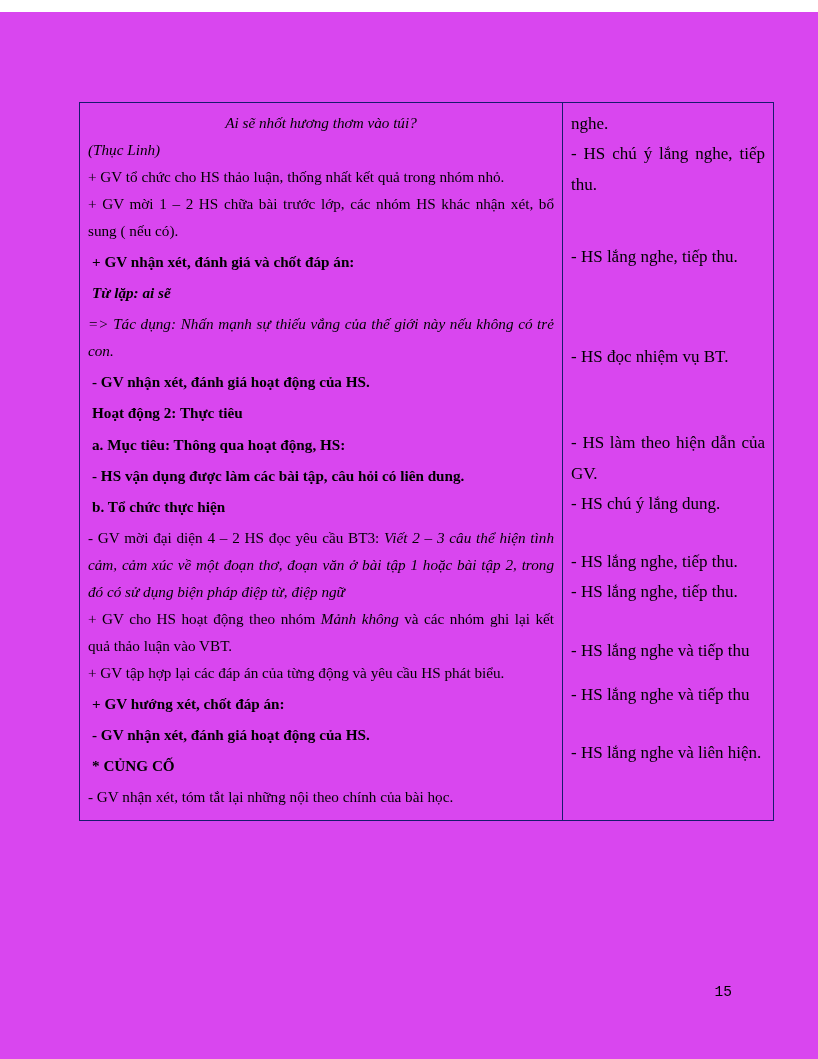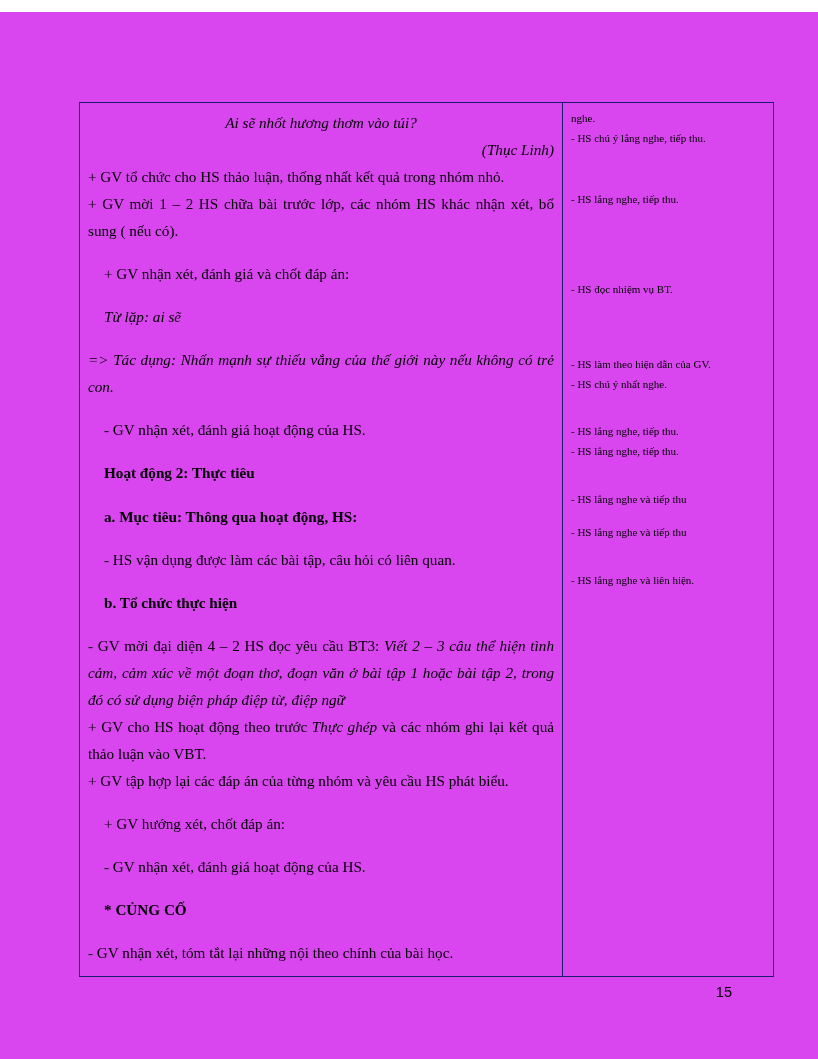--- a/index.html
+++ b/index.html
@@ -36,48 +36,49 @@
     padding: 6px 8px 10px 8px;
   }
   .col-left { width: 466px; }
   .col-right { width: 194px; }
 
   .cellwrap {
     font-size: 15.2px;
     line-height: 1.78;
   }
   .cellwrap.right {
-    font-size: 11px;
+    font-size: 17px;
     line-height: 1.78;
   }
   p.l {
-    margin: 16px;
+    margin: 4px;
     text-align: justify;
     text-justify: inter-word;
+    font-weight: bold;
   }
   p.c { margin: 0; text-align: center; }
-  p.r { margin: 0; text-align: right; }
+  p.r { margin: 0; text-align: left; }
   p.just { margin: 0; text-align: justify; }
   .it { font-style: italic; }
   .bd { font-weight: bold; }
 
   
   .rblk { margin: 0; }
   .gap-1 { height: 14px; }
   .gap-2 { height: 28px; }
   .gap-3 { height: 42px; }
   .gap-4 { height: 56px; }
   .gap-5 { height: 70px; }
 
   .page-number {
     position: absolute;
     right: 86px;
     top: 972px;
     font-size: 14.5px;
-    font-family: Liberation Sans, sans-serif;
+    font-family: Liberation Mono, monospace;
   }
 </style>
 </head>
 <body>
 
 <div class="page">
 
   <table class="doc-table">
     <tbody>
         <tr>
@@ -86,42 +87,42 @@
           <p class="c it">Ai sẽ nhốt hương thơm vào túi?</p>
           <p class="r it">(Thục Linh)</p>
           <p class="just">+ GV tổ chức cho HS thảo luận, thống nhất kết quả trong nhóm nhỏ.</p>
           <p class="just">+ GV mời 1 – 2 HS chữa bài trước lớp, các nhóm HS khác nhận xét, bổ sung ( nếu có).</p>
           <p class="l">+ GV nhận xét, đánh giá và chốt đáp án:</p>
           <p class="l it">Từ lặp: ai sẽ</p>
           <p class="just it">=&gt; Tác dụng: Nhấn mạnh sự thiếu vắng của thế giới này nếu không có trẻ con.</p>
           <p class="l">- GV nhận xét, đánh giá hoạt động của HS.</p>
           <p class="l bd">Hoạt động 2: Thực tiêu</p>
           <p class="l bd">a. Mục tiêu: Thông qua hoạt động, HS:</p>
-          <p class="l">- HS vận dụng được làm các bài tập, câu hỏi có liên quan.</p>
+          <p class="l">- HS vận dụng được làm các bài tập, câu hỏi có liên dung.</p>
           <p class="l bd">b. Tổ chức thực hiện</p>
           <p class="just"><span>- GV mời đại diện 4 – 2 HS đọc yêu cầu BT3: </span><span class="it">Viết 2 – 3 câu thể hiện tình cảm, cảm xúc về một đoạn thơ, đoạn văn ở bài tập 1 hoặc bài tập 2, trong đó có sử dụng biện pháp điệp từ, điệp ngữ</span></p>
-          <p class="just"><span>+ GV cho HS hoạt động theo trước </span><span class="it">Thực ghép</span><span> và các nhóm ghi lại kết quả thảo luận vào VBT.</span></p>
-          <p class="just">+ GV tập hợp lại các đáp án của từng nhóm và yêu cầu HS phát biểu.</p>
+          <p class="just"><span>+ GV cho HS hoạt động theo nhóm </span><span class="it">Mảnh không</span><span> và các nhóm ghi lại kết quả thảo luận vào VBT.</span></p>
+          <p class="just">+ GV tập hợp lại các đáp án của từng động và yêu cầu HS phát biểu.</p>
           <p class="l">+ GV hướng xét, chốt đáp án:</p>
           <p class="l">- GV nhận xét, đánh giá hoạt động của HS.</p>
           <p class="l bd">* CỦNG CỐ</p>
           <p class="just">- GV nhận xét, tóm tắt lại những nội theo chính của bài học.</p>
         </div>
       </td>
       <td class="col-right">
         <div class="cellwrap right">
           <p class="just rblk">nghe.</p>
           <p class="just rblk">- HS chú ý lắng nghe, tiếp thu.</p>
           <div class="gap-3"></div>
           <p class="just rblk">- HS lắng nghe, tiếp thu.</p>
           <div class="gap-5"></div>
           <p class="just rblk">- HS đọc nhiệm vụ BT.</p>
           <div class="gap-4"></div>
           <p class="just rblk">- HS làm theo hiện dẫn của GV.</p>
-          <p class="just rblk">- HS chú ý nhất nghe.</p>
+          <p class="just rblk">- HS chú ý lắng dung.</p>
           <div class="gap-2"></div>
           <p class="just rblk">- HS lắng nghe, tiếp thu.</p>
           <p class="just rblk">- HS lắng nghe, tiếp thu.</p>
           <div class="gap-2"></div>
           <p class="just rblk">- HS lắng nghe và tiếp thu</p>
           <div class="gap-1"></div>
           <p class="just rblk">- HS lắng nghe và tiếp thu</p>
           <div class="gap-2"></div>
           <p class="just rblk">- HS lắng nghe và liên hiện.</p>
         </div>

